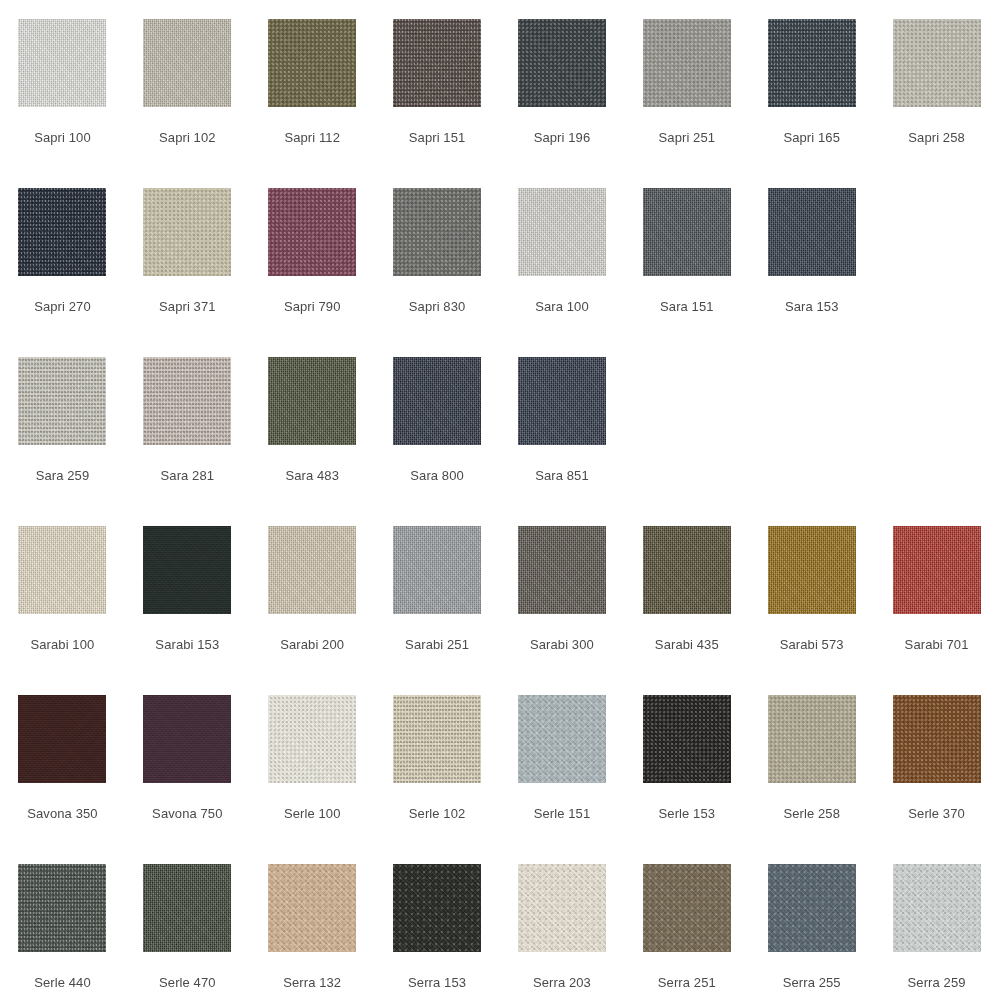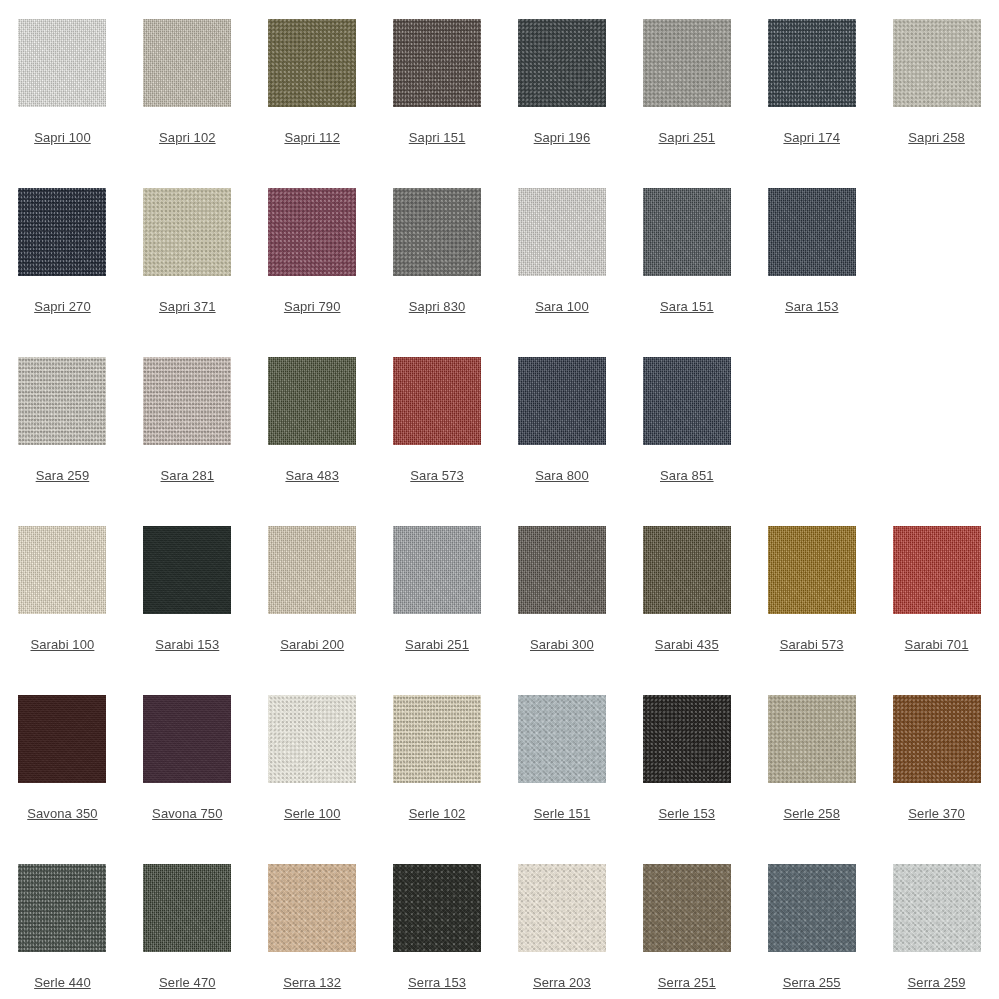--- a/index.html
+++ b/index.html
@@ -111,21 +111,20 @@
   .tex-flat::after { opacity: 0.25; }
 
   .swatch-label {
     margin-top: 23px;
     font-size: 13px;
     line-height: 15px;
     color: #4a4a4a;
     text-align: center;
     letter-spacing: 0.1px;
     white-space: nowrap;
-    text-decoration: underline;
   }
 </style>
 </head>
 <body>
 
 <div id="swatch-catalog">
     <div class="swatch-row">
       <div class="swatch-cell">
         <div class="swatch-tile tex-linen" style="background-color: rgb(238, 238, 234);"></div>
         <div class="swatch-label">Sapri 100</div>
@@ -145,21 +144,21 @@
       <div class="swatch-cell">
         <div class="swatch-tile tex-boucle" style="background-color: rgb(59, 66, 68);"></div>
         <div class="swatch-label">Sapri 196</div>
       </div>
       <div class="swatch-cell">
         <div class="swatch-tile tex-boucle" style="background-color: rgb(156, 155, 148);"></div>
         <div class="swatch-label">Sapri 251</div>
       </div>
       <div class="swatch-cell">
         <div class="swatch-tile tex-melange" style="background-color: rgb(58, 68, 76);"></div>
-        <div class="swatch-label">Sapri 174</div>
+        <div class="swatch-label">Sapri 165</div>
       </div>
       <div class="swatch-cell">
         <div class="swatch-tile tex-boucle" style="background-color: rgb(195, 193, 180);"></div>
         <div class="swatch-label">Sapri 258</div>
       </div>
     </div>
     <div class="swatch-row">
       <div class="swatch-cell">
         <div class="swatch-tile tex-melange" style="background-color: rgb(37, 44, 58);"></div>
         <div class="swatch-label">Sapri 270</div>
@@ -196,24 +195,20 @@
       </div>
       <div class="swatch-cell">
         <div class="swatch-tile tex-melange" style="background-color: rgb(205, 194, 186);"></div>
         <div class="swatch-label">Sara 281</div>
       </div>
       <div class="swatch-cell">
         <div class="swatch-tile tex-linen" style="background-color: rgb(75, 81, 56);"></div>
         <div class="swatch-label">Sara 483</div>
       </div>
       <div class="swatch-cell">
-        <div class="swatch-tile tex-linen" style="background-color: rgb(158, 47, 40);"></div>
-        <div class="swatch-label">Sara 573</div>
-      </div>
-      <div class="swatch-cell">
         <div class="swatch-tile tex-linen" style="background-color: rgb(42, 50, 66);"></div>
         <div class="swatch-label">Sara 800</div>
       </div>
       <div class="swatch-cell">
         <div class="swatch-tile tex-linen" style="background-color: rgb(45, 55, 71);"></div>
         <div class="swatch-label">Sara 851</div>
       </div>
     </div>
     <div class="swatch-row">
       <div class="swatch-cell">

